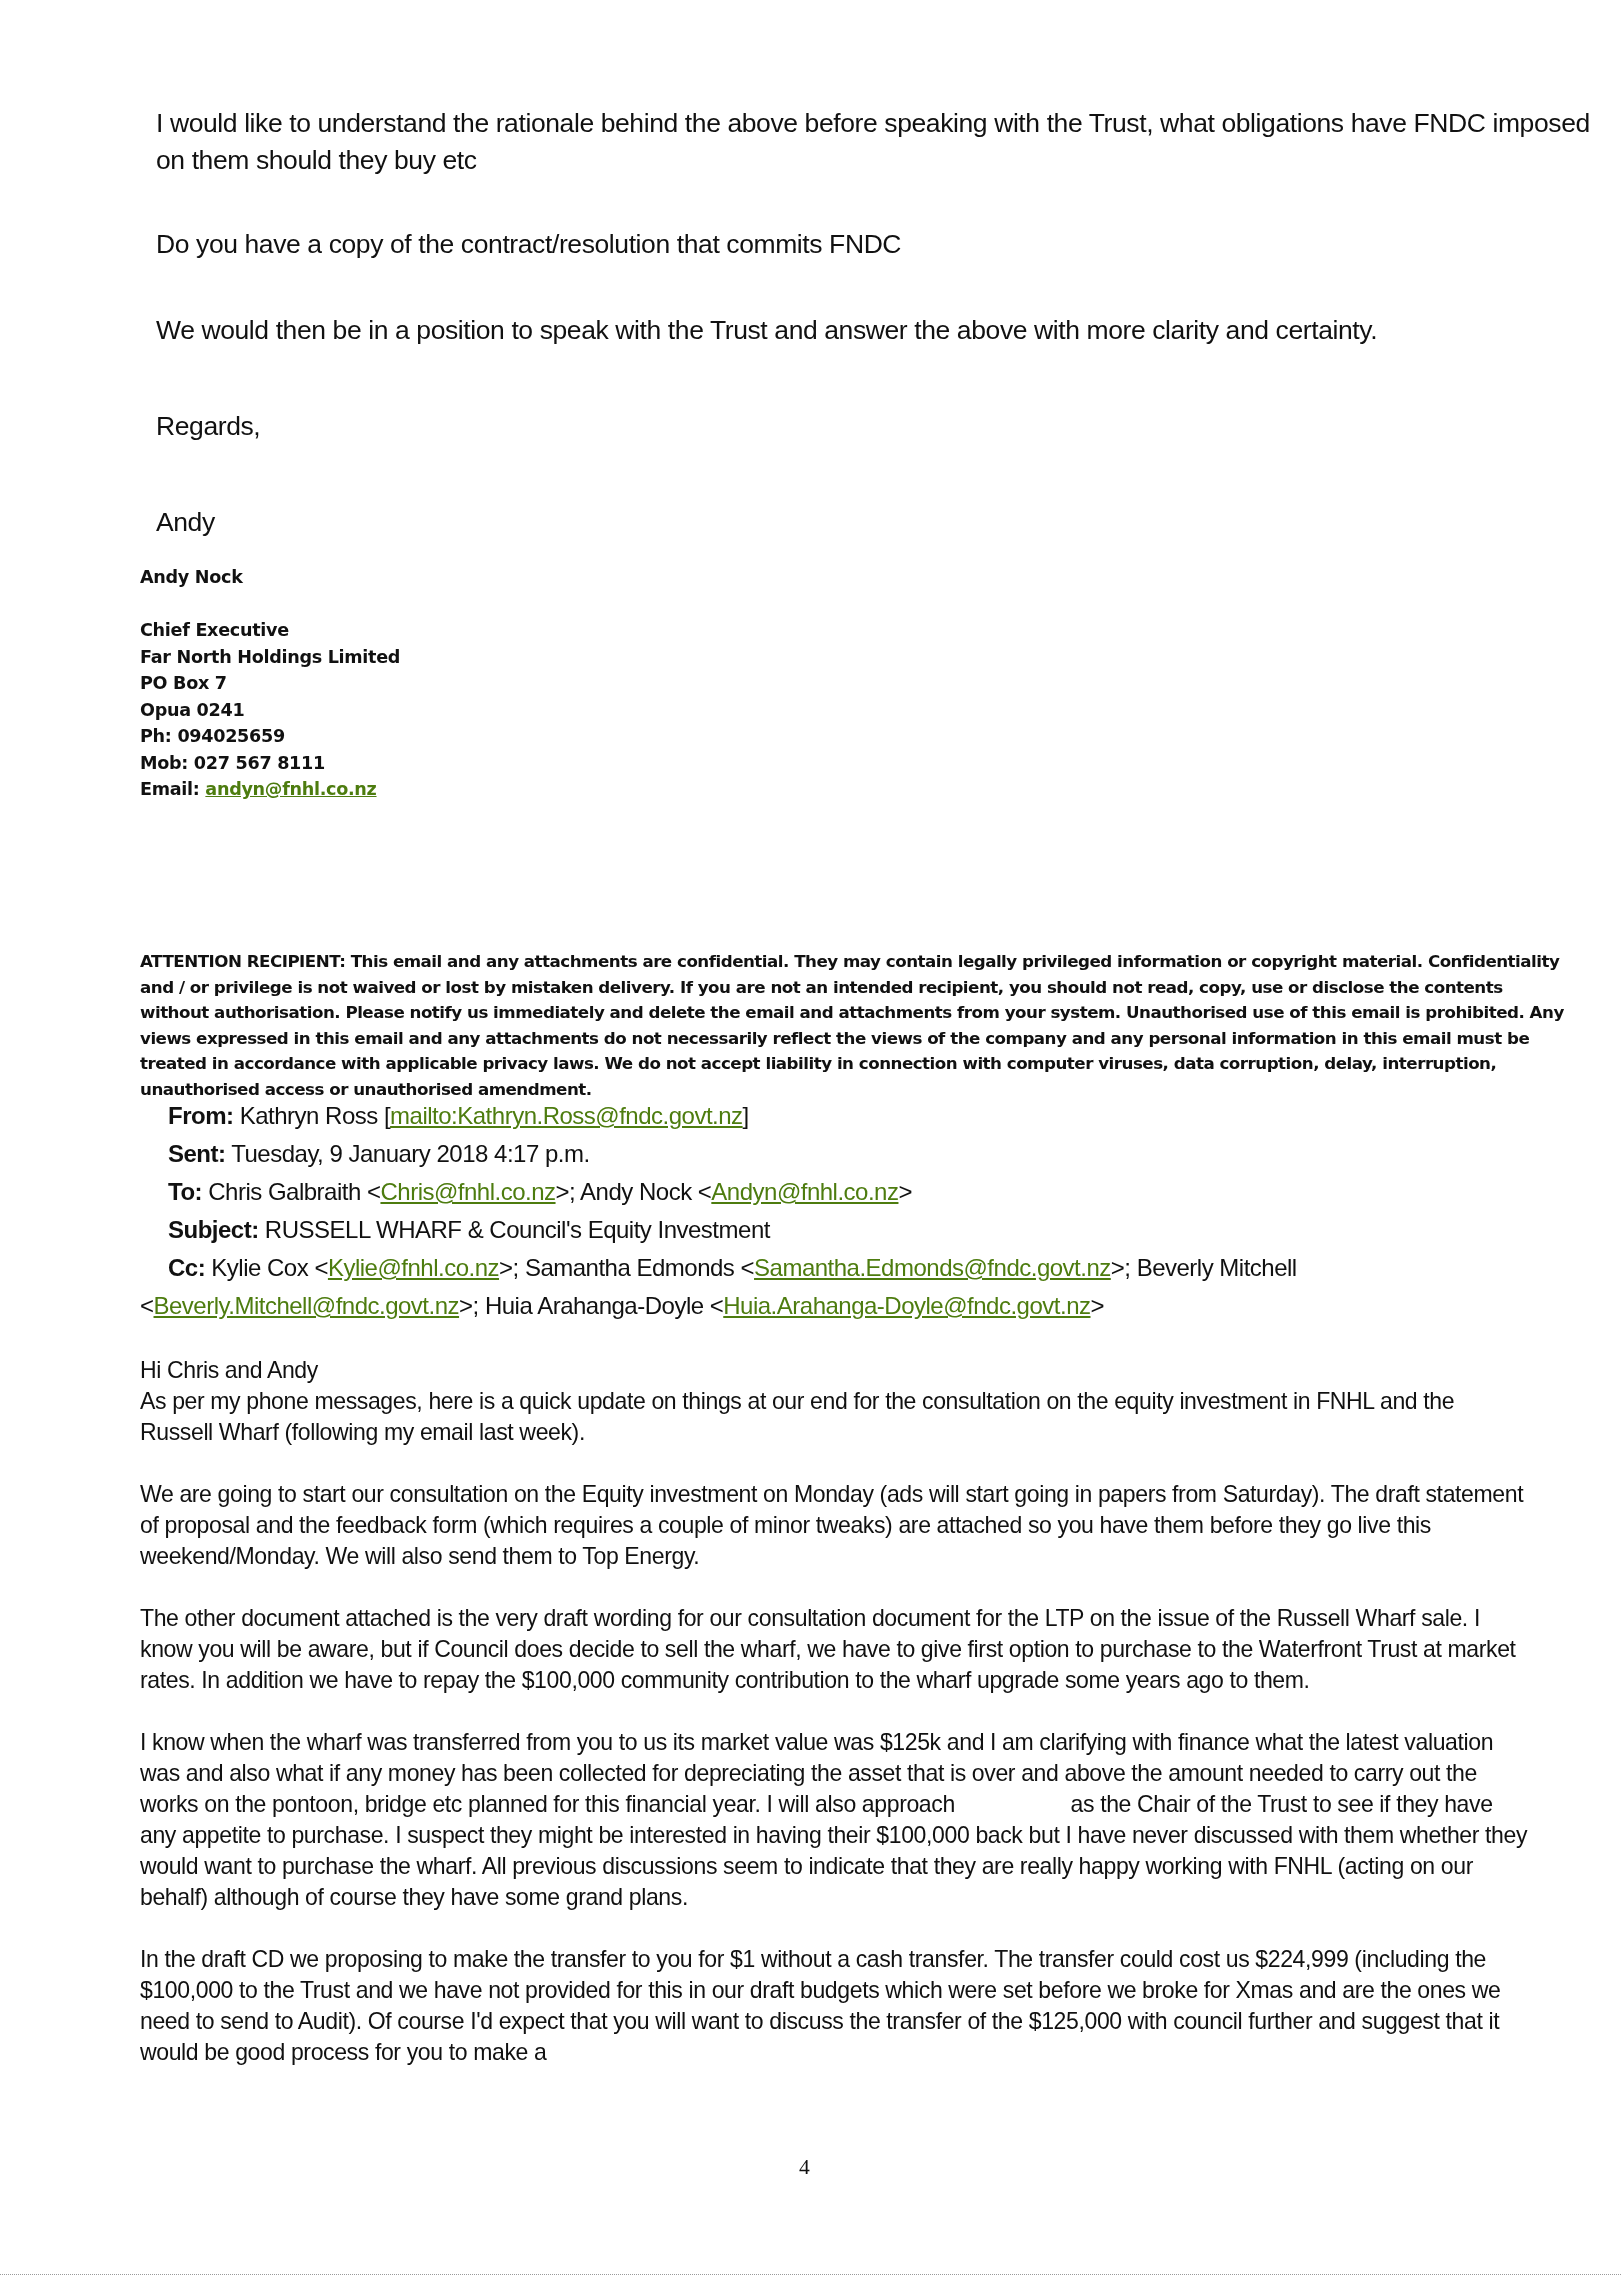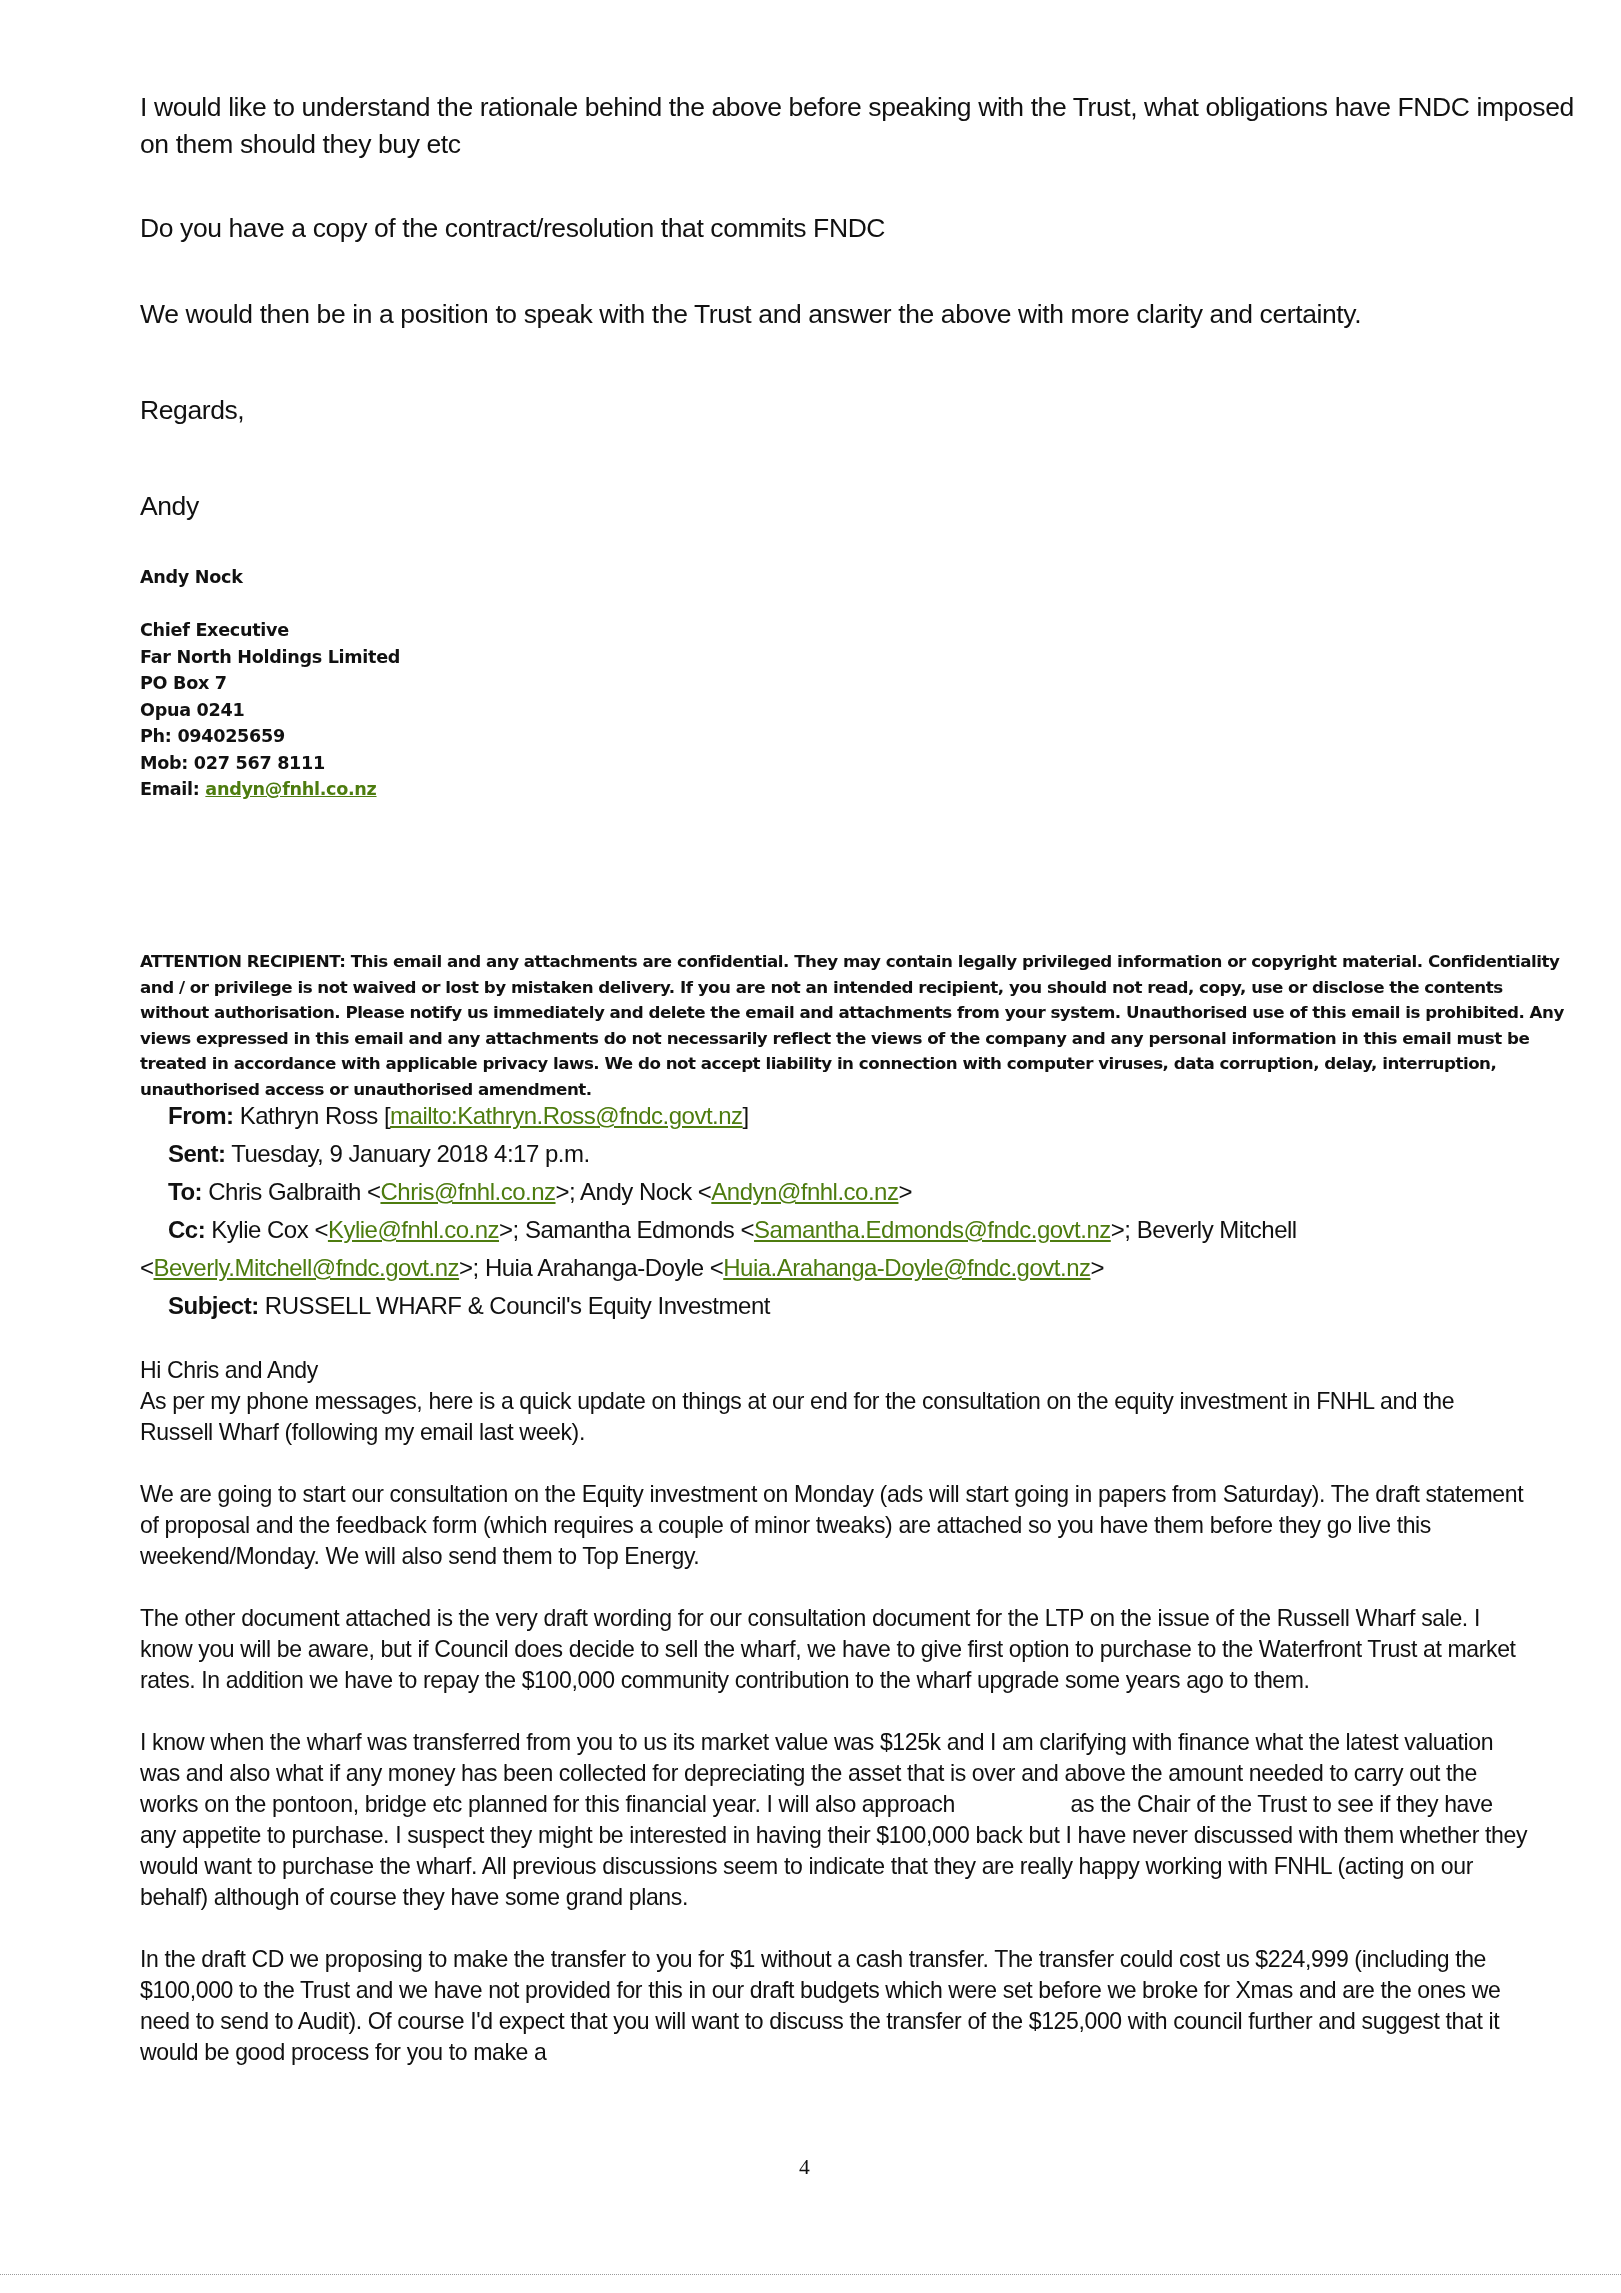--- a/index.html
+++ b/index.html
@@ -20,21 +20,21 @@
       top: 0;
       width: 1451px;
     }
     .calibri {
       font-family: "Liberation Sans", "DejaVu Sans", sans-serif;
       font-size: 26.5px;
       line-height: 37px;
       letter-spacing: -0.4px;
     }
     .reply p {
-      margin: 0;
+      margin: 16px;
     }
     #p-rationale { position: absolute; top: 89px; width: 1451px; }
     #p-copy { position: absolute; top: 210px; }
     #p-then { position: absolute; top: 296px; width: 1411px; }
     #p-regards { position: absolute; top: 392px; }
     #p-andy { position: absolute; top: 488px; text-align: center; }
 
     .sig {
       position: absolute;
       font-family: "DejaVu Sans", "Liberation Sans", sans-serif;
@@ -151,33 +151,33 @@
       <span>Tuesday, 9 January 2018 4:17 p.m.</span>
     </p>
     <p class="row">
       <span class="lbl">To:</span>
       <span>Chris Galbraith</span>
       &lt;<a class="email-link">Chris@fnhl.co.nz</a>&gt;;
       <span>Andy Nock</span>
       &lt;<a class="email-link">Andyn@fnhl.co.nz</a>&gt;
     </p>
     <p class="row">
+      <span class="lbl">Subject:</span>
+      <span>RUSSELL WHARF &amp; Council's Equity Investment</span>
+    </p>
+    <p class="row">
       <span class="lbl">Cc:</span>
       <span>Kylie Cox</span>
       &lt;<a class="email-link">Kylie@fnhl.co.nz</a>&gt;;
       <span>Samantha Edmonds</span>
       &lt;<a class="email-link">Samantha.Edmonds@fndc.govt.nz</a>&gt;;
       <span>Beverly Mitchell</span>
       &lt;<a class="email-link">Beverly.Mitchell@fndc.govt.nz</a>&gt;;
       <span>Huia Arahanga-Doyle</span>
       &lt;<a class="email-link">Huia.Arahanga-Doyle@fndc.govt.nz</a>&gt;
-    </p>
-    <p class="row">
-      <span class="lbl">Subject:</span>
-      <span>RUSSELL WHARF &amp; Council's Equity Investment</span>
     </p>
   </div>
 
   <div id="body">
     <p class="greeting-para">Hi Chris and Andy</p>
     <p>As per my phone messages, here is a quick update on things at our end for the consultation on the equity investment in FNHL and the Russell Wharf (following my email last week).</p>
     <p>We are going to start our consultation on the Equity investment on Monday (ads will start going in papers from Saturday). The draft statement of proposal and the feedback form (which requires a couple of minor tweaks) are attached so you have them before they go live this weekend/Monday. We will also send them to Top Energy.</p>
     <p>The other document attached is the very draft wording for our consultation document for the LTP on the issue of the Russell Wharf sale. I know you will be aware, but if Council does decide to sell the wharf, we have to give first option to purchase to the Waterfront Trust at market rates. In addition we have to repay the $100,000 community contribution to the wharf upgrade some years ago to them.</p>
     <p>
       <span>I know when the wharf was transferred from you to us its market value was $125k and I am clarifying with finance what the latest valuation was and also what if any money has been collected for depreciating the asset that is over and above the amount needed to carry out the works on the pontoon, bridge etc planned for this financial year. I will also approach</span>

